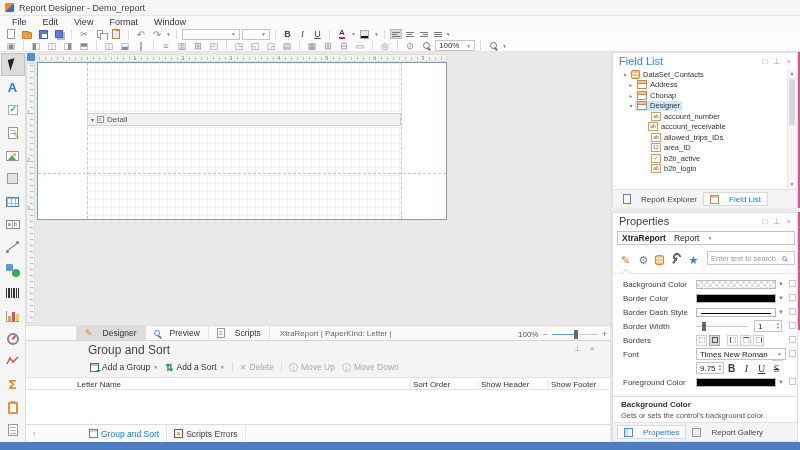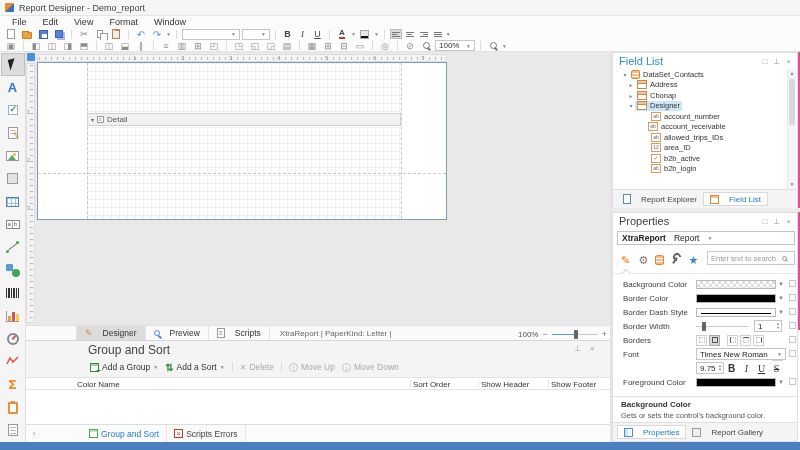--- a/index.html
+++ b/index.html
@@ -571,21 +571,21 @@
           <span class="gsbtn dis">
             <span class="gsi gsi-move-up"></span>
             <span>Move Up</span>
           </span>
           <span class="gsbtn dis">
             <span class="gsi gsi-move-down"></span>
             <span>Move Down</span>
           </span>
         </div>
       <div class="gs-head" id="gshead">
-          <span class="gs-col" style="left: 51px;">Color Name</span>
+          <span class="gs-col" style="left: 51px;">Letter Name</span>
           <span class="gs-col" style="left: 387px; text-align: right;">Sort Order</span>
           <span class="gs-col" style="left: 455px;">Show Header</span>
           <span class="gs-col" style="left: 525px;">Show Footer</span>
           <span class="gs-colsep" style="left: 384px;"></span>
           <span class="gs-colsep" style="left: 452px;"></span>
           <span class="gs-colsep" style="left: 522px;"></span>
           <span class="gs-colsep" style="left: 591px;"></span>
         </div>
       <div class="gs-body"></div>
     </div>

